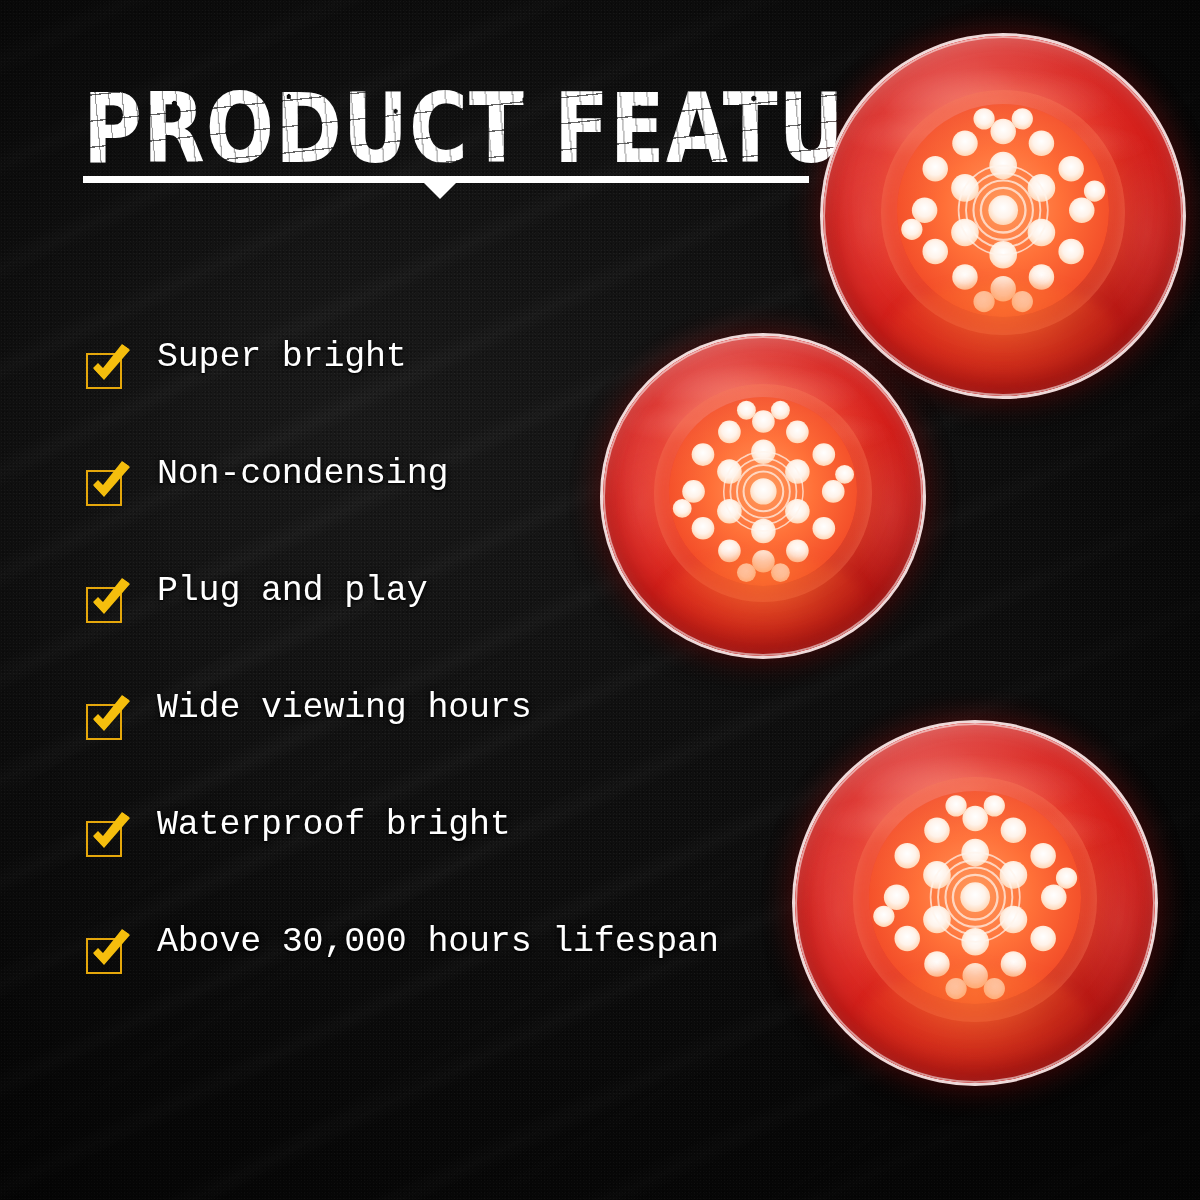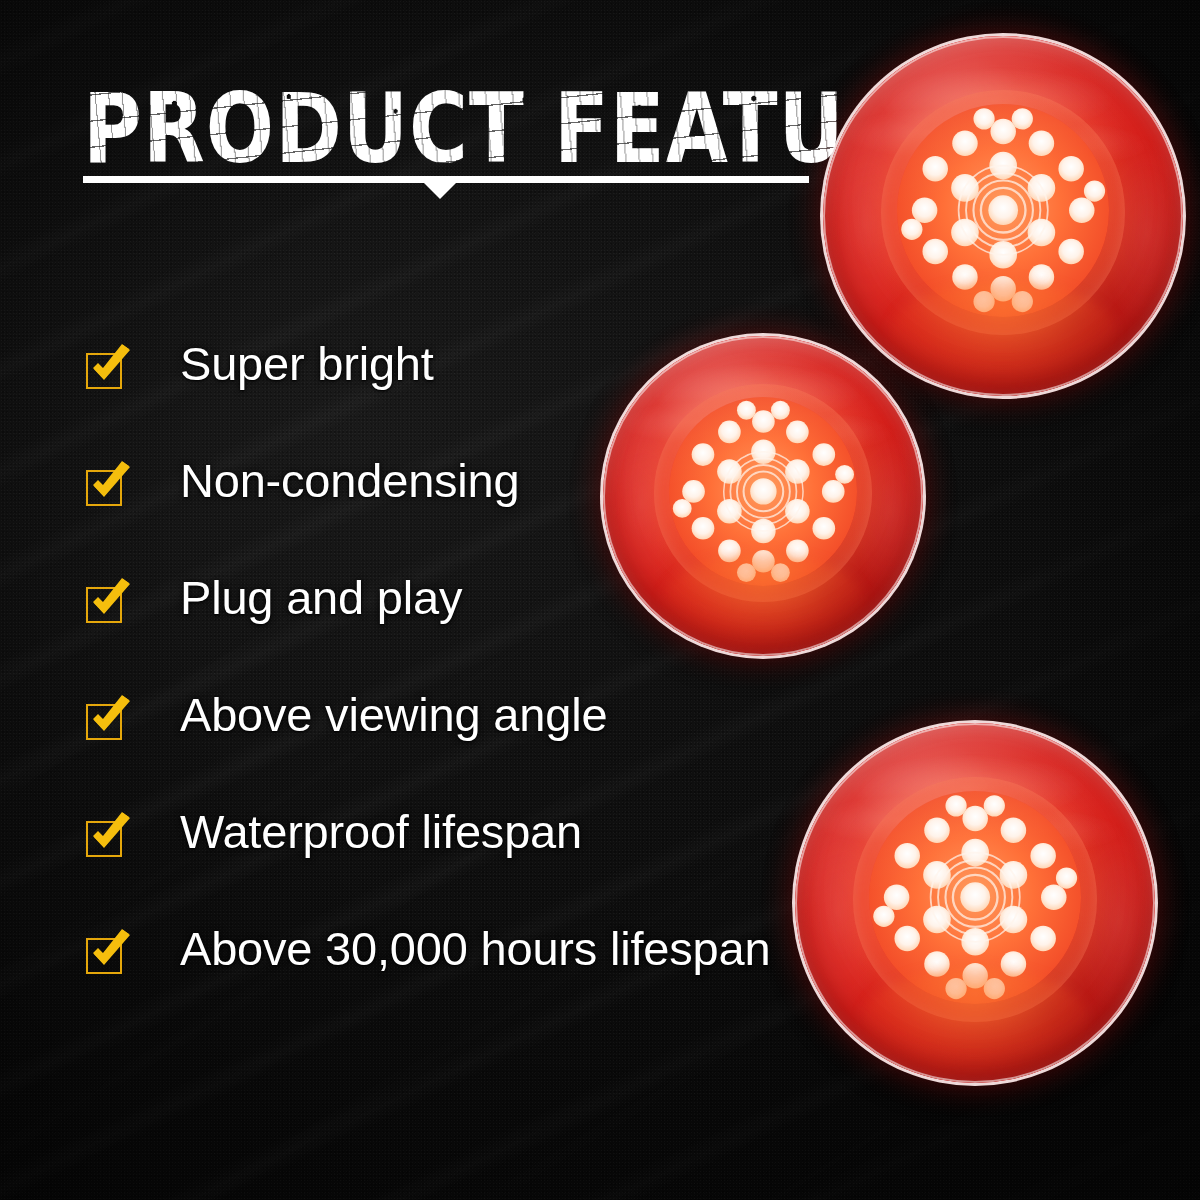--- a/index.html
+++ b/index.html
@@ -148,25 +148,25 @@
   }
   .checkbox .box {
     position:absolute; left:2px; top:4px;
     width:36px; height:36px;
     border:2px solid #E5A70B;
     background:transparent;
   }
   .checkbox .tick { position:absolute; left:-1px; top:-6px; width:52px; height:52px; }
 
   .feature-label {
-    margin-left:52px;
+    margin-left:29px;
     color:#ffffff;
-    font-family:Liberation Sans, sans-serif;
+    font-family:Liberation Mono, monospace;
     font-weight:normal;
-    font-size:47px;
+    font-size:35px;
     line-height:1;
     letter-spacing:-0.2px;
     white-space:nowrap;
     text-shadow:0 0 6px rgba(0,0,0,.85), 0 1px 2px rgba(0,0,0,.9);
   }
 
   
   .led {
     position:absolute;
     border-radius:50%;
@@ -460,32 +460,32 @@
 
 
     <div class="feature-row">
       <div class="checkbox">
         <div class="box"></div>
         <svg class="tick" viewBox="0 0 52 52">
           <path d="M11 26 L21 36 L46 6 L40 2 L20 26 L15 21 Z" fill="#F2B80C"></path>
           <path d="M10 25 L21 37 L47 7 L39 1 L20 25 L15 20 Z" fill="#F5BE0D"></path>
         </svg>
       </div>
-      <div class="feature-label">Above viewing angle</div>
-    </div>
-
-    <div class="feature-row">
-      <div class="checkbox">
-        <div class="box"></div>
-        <svg class="tick" viewBox="0 0 52 52">
-          <path d="M11 26 L21 36 L46 6 L40 2 L20 26 L15 21 Z" fill="#F2B80C"></path>
-          <path d="M10 25 L21 37 L47 7 L39 1 L20 25 L15 20 Z" fill="#F5BE0D"></path>
-        </svg>
-      </div>
-      <div class="feature-label">Waterproof lifespan</div>
+      <div class="feature-label">Wide viewing hours</div>
+    </div>
+
+    <div class="feature-row">
+      <div class="checkbox">
+        <div class="box"></div>
+        <svg class="tick" viewBox="0 0 52 52">
+          <path d="M11 26 L21 36 L46 6 L40 2 L20 26 L15 21 Z" fill="#F2B80C"></path>
+          <path d="M10 25 L21 37 L47 7 L39 1 L20 25 L15 20 Z" fill="#F5BE0D"></path>
+        </svg>
+      </div>
+      <div class="feature-label">Waterproof bright</div>
     </div>
 
     <div class="feature-row">
       <div class="checkbox">
         <div class="box"></div>
         <svg class="tick" viewBox="0 0 52 52">
           <path d="M11 26 L21 36 L46 6 L40 2 L20 26 L15 21 Z" fill="#F2B80C"></path>
           <path d="M10 25 L21 37 L47 7 L39 1 L20 25 L15 20 Z" fill="#F5BE0D"></path>
         </svg>
       </div>

